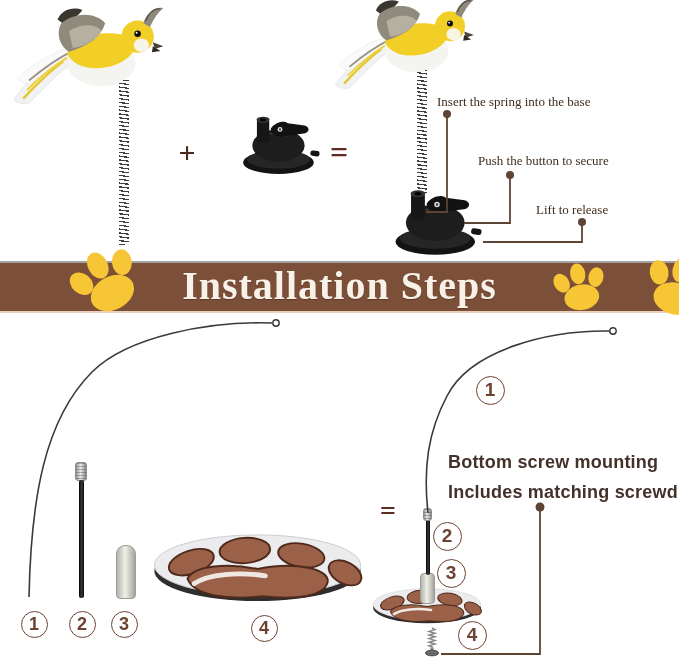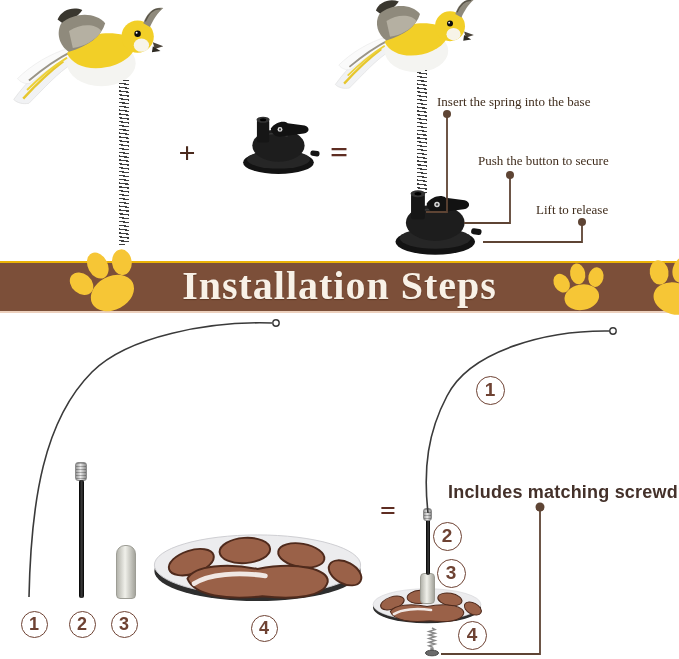--- a/index.html
+++ b/index.html
@@ -6,21 +6,21 @@
   .canvas{position:relative;width:679px;height:659px;background:#ffffff;overflow:hidden;
           font-family:"Liberation Sans",sans-serif;}
   .abs{position:absolute;}
   .op{position:absolute;color:#4a2a1d;font-weight:bold;text-align:center;
       font-family:"Liberation Serif",serif;}
   .callout{position:absolute;color:#3f2c1c;font-size:13px;white-space:nowrap;
            font-family:"Liberation Serif",serif;}
   .note{position:absolute;color:#44312a;font-size:18px;font-weight:600;white-space:nowrap;
         font-family:"Liberation Sans",sans-serif;letter-spacing:.2px;}
   .banner{position:absolute;left:0;top:261px;width:679px;height:52px;background:#7c4f39;
-          border-top:2px solid #eab308;border-bottom:2px solid #ecd0bd;box-sizing:border-box;}
+          border-top:2px solid #a3a3a3;border-bottom:2px solid #ecd0bd;box-sizing:border-box;}
   .banner-title{display:block;text-align:center;line-height:46px;font-size:40px;font-weight:bold;
           color:#f8f1e7;font-family:"Liberation Serif",serif;letter-spacing:1px;
           text-shadow:0 1px 1px rgba(60,30,15,.45);}
   .spring{position:absolute;width:10px;
           background:repeating-linear-gradient(8deg,#3f3f3f 0 1.3px,rgba(0,0,0,0) 1.3px 3.8px);}
   .coupler{position:absolute;border-radius:3px;border:1px solid #8b8b8b;box-sizing:border-box;
           background:linear-gradient(90deg,#9a9a9a,#e9e9e9 45%,#8e8e8e),
                      repeating-linear-gradient(180deg,rgba(0,0,0,.25) 0 1px,rgba(0,0,0,0) 1px 3px);
           background-blend-mode:multiply;}
   .rod{position:absolute;background:linear-gradient(90deg,#000,#3c3c3c 55%,#000);border-radius:2px;}
@@ -169,20 +169,21 @@
       <circle cx="510" cy="175" r="4"></circle>
       <circle cx="582" cy="222" r="4"></circle>
       <circle cx="540" cy="507" r="4.5"></circle>
     </g>
   </svg>
 
   <div class="callout" style="left:437px;top:94px">Insert the spring into the base</div>
   <div class="callout" style="left:536px;top:202px">Lift to release</div>
   <div class="callout" style="left:478px;top:153px">Push the button to secure</div>
 
+  <div class="note" style="left:448px;top:452px">Bottom screw mounting</div>
   <div class="note" style="left:448px;top:482px">Includes matching screwdriver</div>
 
   <div class="step sm" style="left:20.5px;top:610.5px">
     <span>1</span>
     </div>
   <div class="step sm" style="left:68.5px;top:610.5px">
     <span>2</span>
     </div>
   <div class="step sm" style="left:110.5px;top:610.5px">
     <span>3</span>

